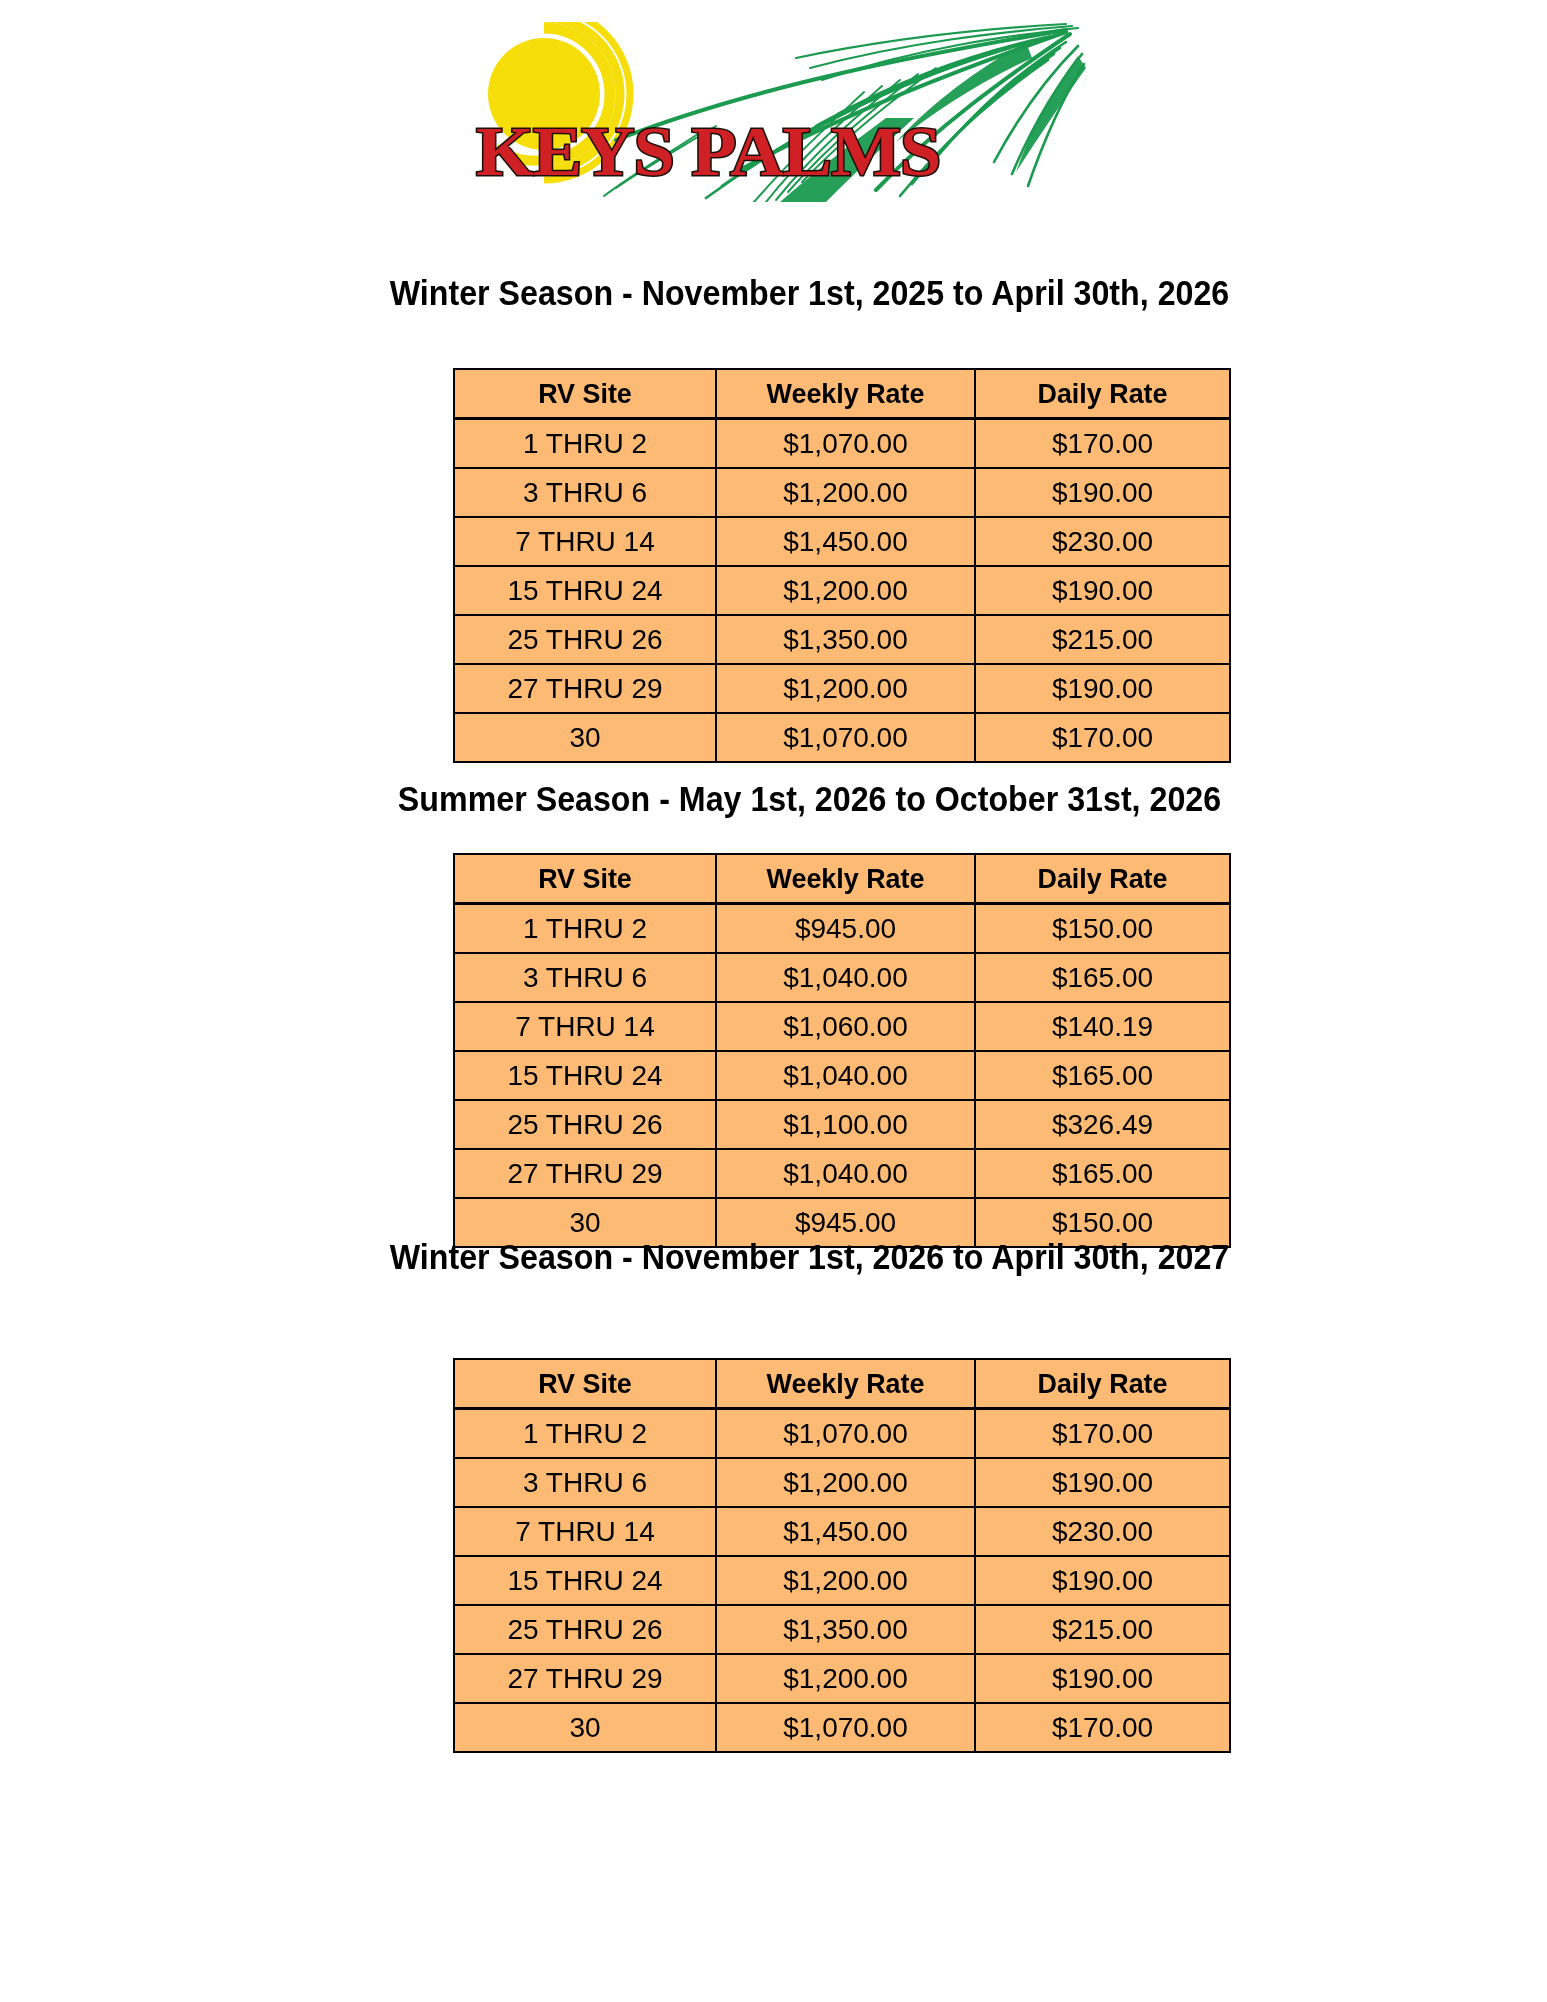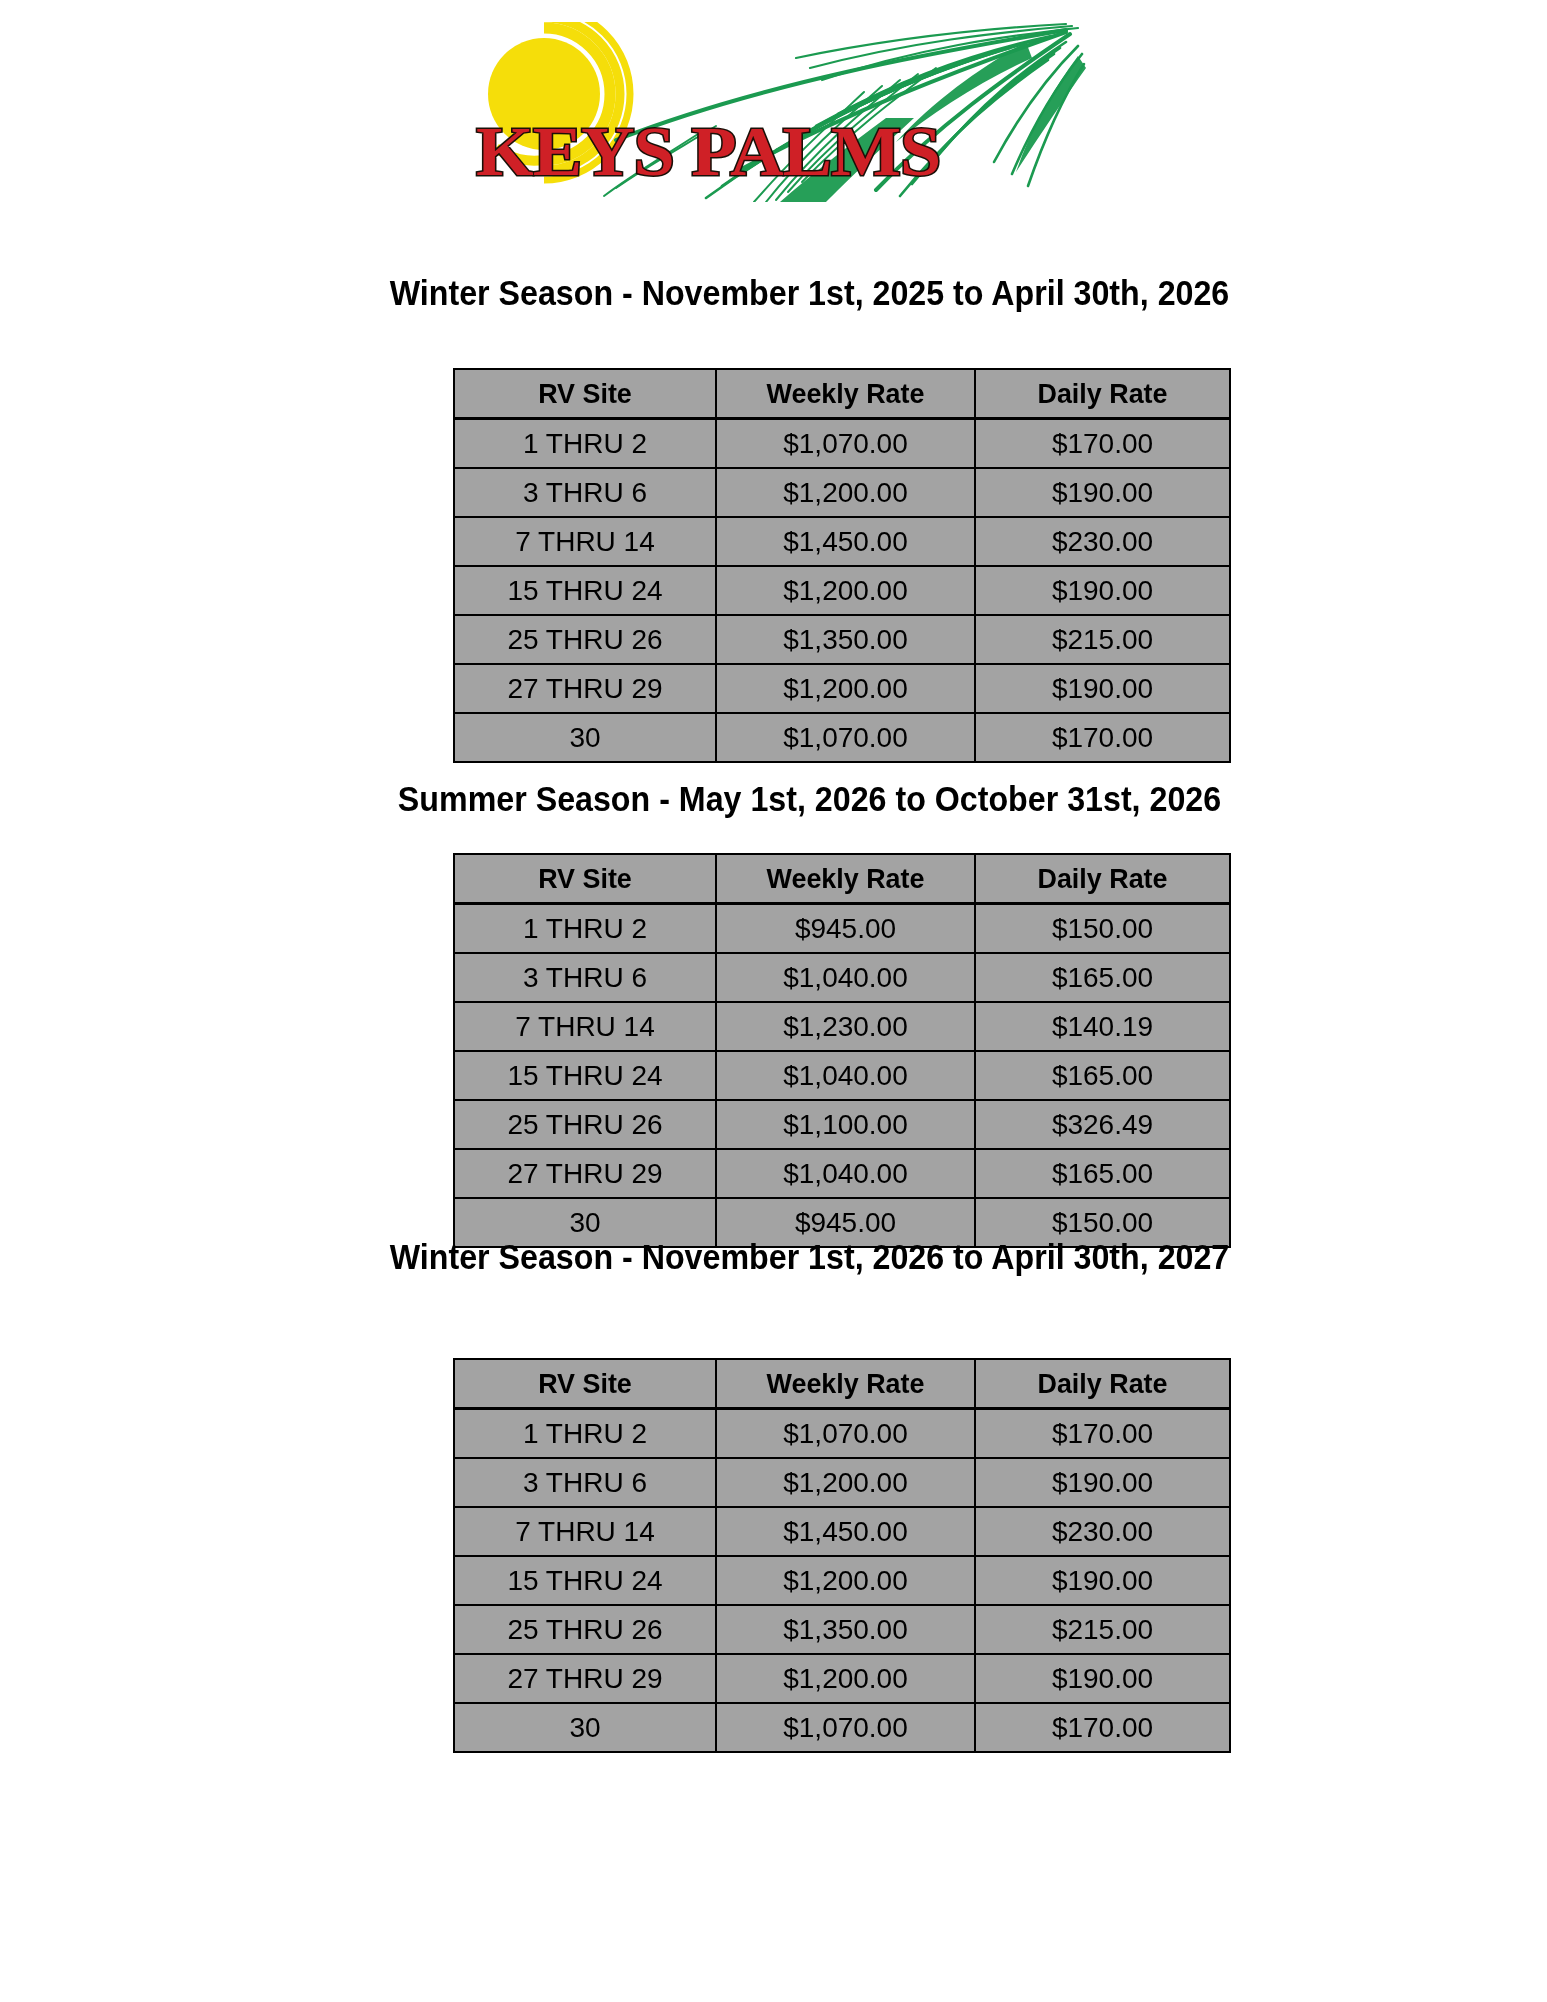--- a/index.html
+++ b/index.html
@@ -79,21 +79,21 @@
   
   .rate-table-wrap {
     width: 776px;
     margin: 0 auto;
     margin-left: 417px;
   }
   table.rate-table {
     border-collapse: collapse;
     width: 776px;
     table-layout: fixed;
-    background: #a3a3a3;
+    background: #fdba74;
   }
   table.rate-table col.col-site  { width: 262px; }
   table.rate-table col.col-week  { width: 259px; }
   table.rate-table col.col-daily { width: 255px; }
 
   table.rate-table th,
   table.rate-table td {
     border: 2px solid #000000;
     text-align: center;
     vertical-align: middle;
@@ -260,21 +260,21 @@
           <td>$945.00</td>
           <td>$150.00</td>
         </tr>
         <tr>
           <td>3 THRU 6</td>
           <td>$1,040.00</td>
           <td>$165.00</td>
         </tr>
         <tr>
           <td>7 THRU 14</td>
-          <td>$1,230.00</td>
+          <td>$1,060.00</td>
           <td>$140.19</td>
         </tr>
         <tr>
           <td>15 THRU 24</td>
           <td>$1,040.00</td>
           <td>$165.00</td>
         </tr>
         <tr>
           <td>25 THRU 26</td>
           <td>$1,100.00</td>

